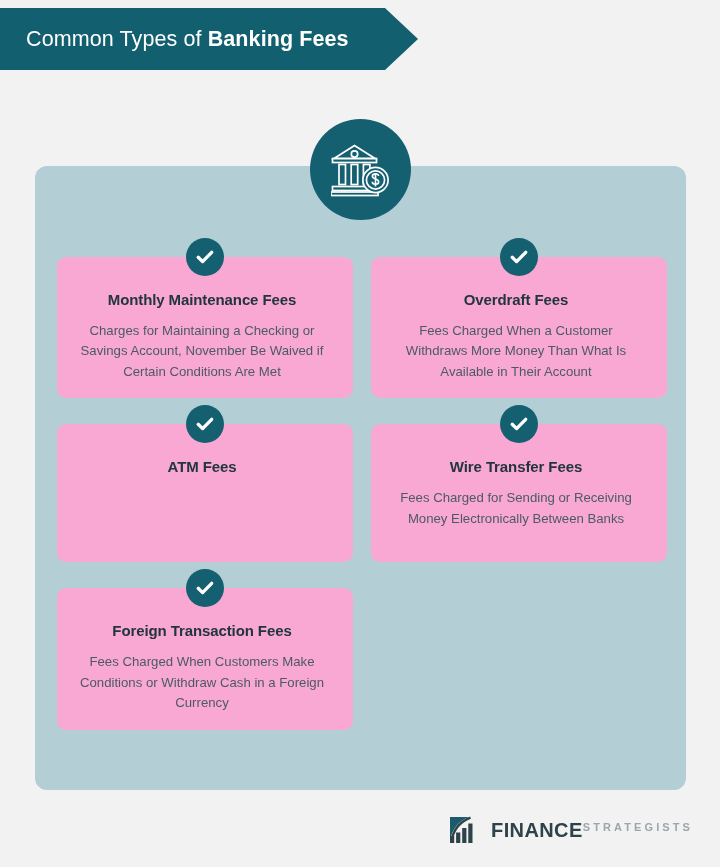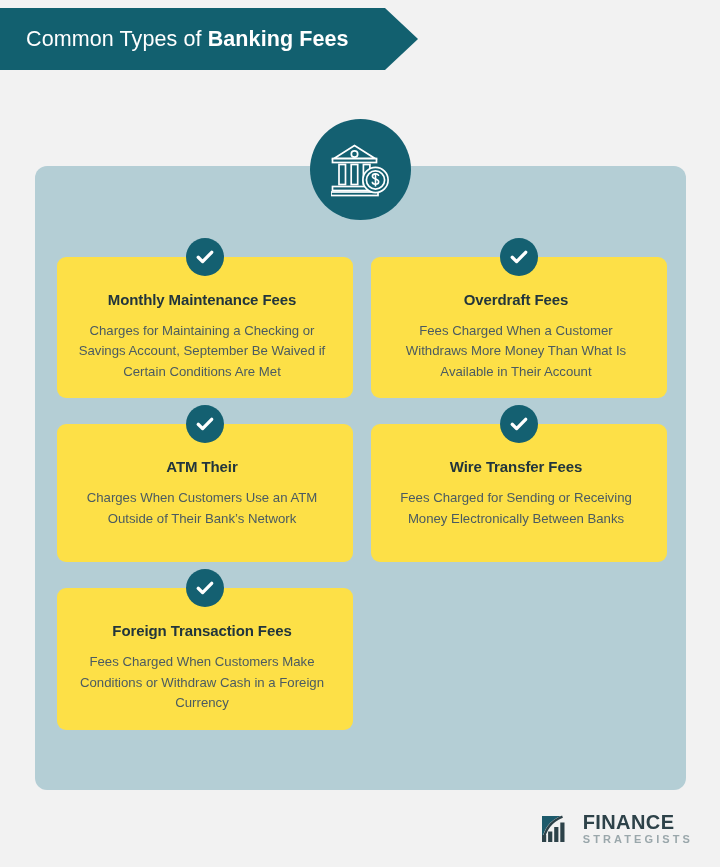--- a/index.html
+++ b/index.html
@@ -75,21 +75,21 @@
     width: 610px;
     display: grid;
     grid-template-columns: 296px 296px;
     column-gap: 18px;
     row-gap: 26px;
     z-index: 4;
   }
 
   .card {
     position: relative;
-    background: #fde047;
+    background: #f9a8d4;
     border-radius: 9px;
     min-height: 138px;
     padding: 34px 24px 16px 18px;
     text-align: center;
     display: flex;
     flex-direction: column;
     align-items: center;
   }
 
   .check-badge {
@@ -127,21 +127,21 @@
   
   .footer-logo {
     position: absolute;
     right: 27px;
     bottom: 22px;
     display: flex;
     align-items: center;
     gap: 7px;
   }
   .logo-mark { display: block; }
-  .logo-text { display: flex; flex-direction: column; line-height: 1; }
+  .logo-text { display: flex; line-height: 1; }
   .logo-primary {
     color: #2d4249;
     font-size: 20px;
     font-weight: 700;
     letter-spacing: 0.4px;
   }
   .logo-secondary {
     color: #9aa7ab;
     font-size: 11px;
     font-weight: 700;
@@ -185,42 +185,41 @@
 
 <div class="card-grid">
 
   <div class="card">
     <div class="check-badge">
       <svg width="20" height="20" viewBox="0 0 20 20">
           <path d="M3.2 10.3 L7.6 14.6 L16.7 5.3" stroke="#ffffff" stroke-width="3.3" stroke-linecap="round" stroke-linejoin="round" fill="none"></path>
         </svg>
     </div>
     <div class="card-title">Monthly Maintenance Fees</div>
-    <div class="card-desc">Charges for Maintaining a Checking or Savings Account, September Be Waived if Certain Conditions Are Met</div>
+    <div class="card-desc">Charges for Maintaining a Checking or Savings Account, November Be Waived if Certain Conditions Are Met</div>
   </div>
 
   <div class="card">
     <div class="check-badge">
       <svg width="20" height="20" viewBox="0 0 20 20">
           <path d="M3.2 10.3 L7.6 14.6 L16.7 5.3" stroke="#ffffff" stroke-width="3.3" stroke-linecap="round" stroke-linejoin="round" fill="none"></path>
         </svg>
     </div>
     <div class="card-title">Overdraft Fees</div>
     <div class="card-desc">Fees Charged When a Customer Withdraws More Money Than What Is Available in Their Account</div>
   </div>
 
 
   <div class="card">
     <div class="check-badge">
       <svg width="20" height="20" viewBox="0 0 20 20">
           <path d="M3.2 10.3 L7.6 14.6 L16.7 5.3" stroke="#ffffff" stroke-width="3.3" stroke-linecap="round" stroke-linejoin="round" fill="none"></path>
         </svg>
     </div>
-    <div class="card-title">ATM Their</div>
-    <div class="card-desc">Charges When Customers Use an ATM Outside of Their Bank’s Network</div>
+    <div class="card-title">ATM Fees</div>
   </div>
 
   <div class="card">
     <div class="check-badge">
       <svg width="20" height="20" viewBox="0 0 20 20">
           <path d="M3.2 10.3 L7.6 14.6 L16.7 5.3" stroke="#ffffff" stroke-width="3.3" stroke-linecap="round" stroke-linejoin="round" fill="none"></path>
         </svg>
     </div>
     <div class="card-title">Wire Transfer Fees</div>
     <div class="card-desc">Fees Charged for Sending or Receiving Money Electronically Between Banks</div>

